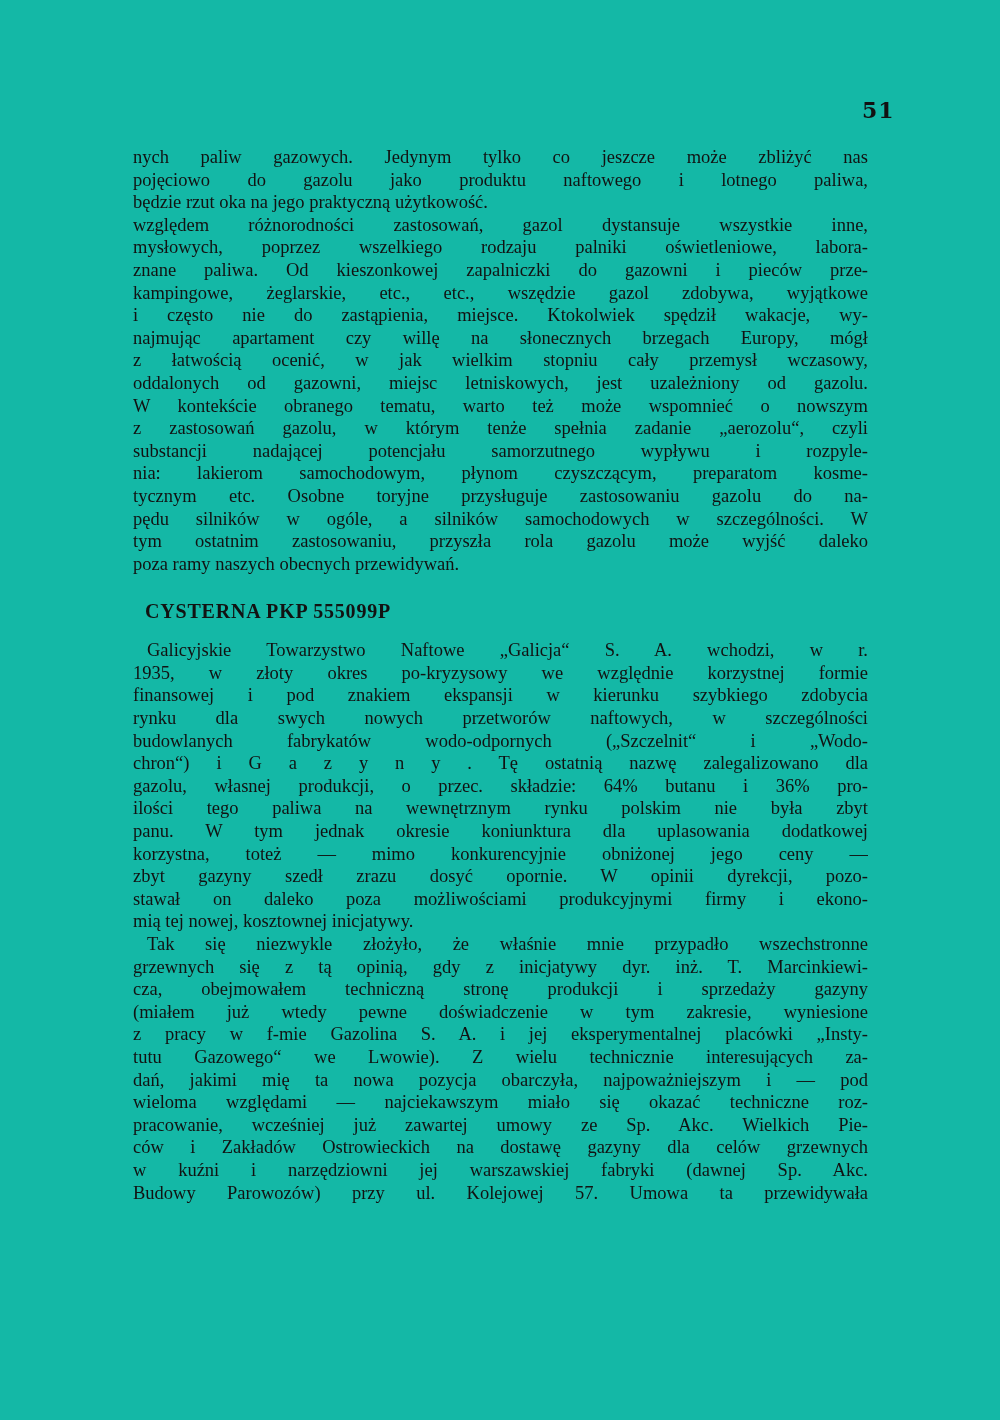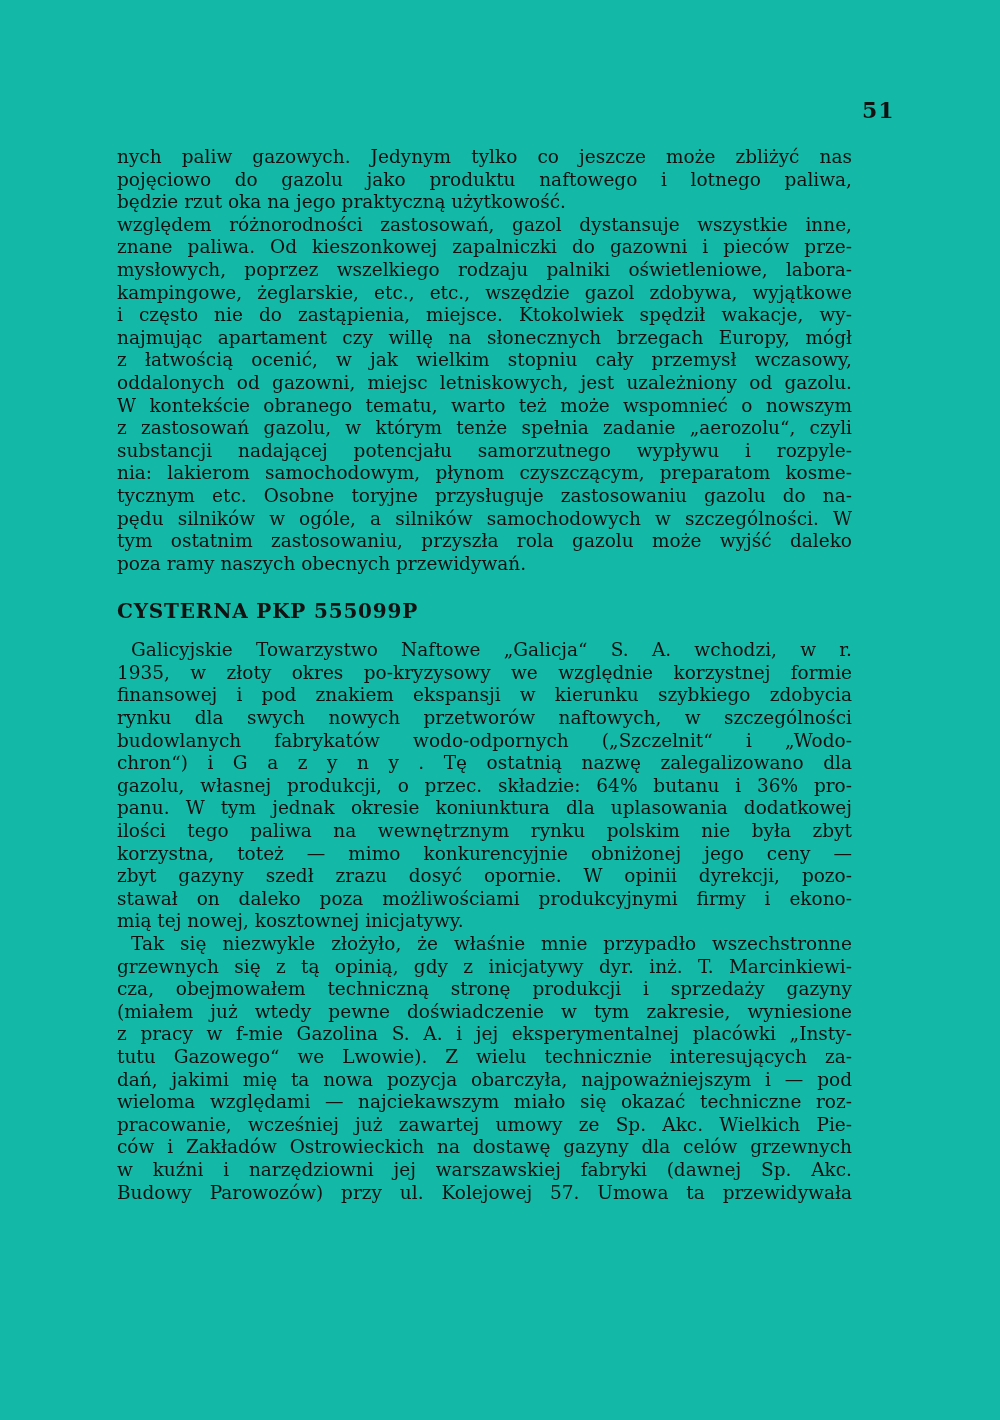--- a/index.html
+++ b/index.html
@@ -19,23 +19,24 @@
   .page-number {
     position: absolute;
     top: 97px;
     left: 862px;
     font-size: 22px;
     font-weight: 700;
     letter-spacing: 1px;
   }
   .text-block {
     position: absolute;
-    left: 117px;
+    left: 133px;
     top: 146px;
     width: 735px;
+    font-family: Liberation Serif, serif;
   }
   .paragraph {
     margin: 0;
     padding: 0;
   }
   .line {
     font-size: 18.5px;
     line-height: 22.6px;
     height: 22.6px;
     text-align: justify;
@@ -43,21 +44,21 @@
     white-space: normal;
     overflow: hidden;
   }
   .line.last {
     text-align-last: left;
   }
   .line.indent {
     text-indent: 14px;
   }
   .heading {
-    margin: 25px 0 16px 0;
+    margin: 25px 0 16px 12px;
     font-size: 20px;
     line-height: 23px;
     font-weight: 700;
     letter-spacing: 0.8px;
   }
 </style>
 </head>
 <body>
 
 <div class="page">
@@ -65,22 +66,22 @@
 
   <div class="text-block">
     <div>
         <div class="paragraph">
           <div class="line">nych paliw gazowych. Jedynym tylko co jeszcze może zbliżyć nas</div>
           <div class="line">pojęciowo do gazolu jako produktu naftowego i lotnego paliwa,</div>
           <div class="line last">będzie rzut oka na jego praktyczną użytkowość.</div>
         </div>
         <div class="paragraph">
           <div class="line">względem różnorodności zastosowań, gazol dystansuje wszystkie inne,</div>
+          <div class="line">mysłowych, poprzez wszelkiego rodzaju palniki oświetleniowe, labora-</div>
           <div class="line">znane paliwa. Od kieszonkowej zapalniczki do gazowni i pieców prze-</div>
-          <div class="line">mysłowych, poprzez wszelkiego rodzaju palniki oświetleniowe, labora-</div>
           <div class="line">kampingowe, żeglarskie, etc., etc., wszędzie gazol zdobywa, wyjątkowe</div>
           <div class="line">i często nie do zastąpienia, miejsce. Ktokolwiek spędził wakacje, wy-</div>
           <div class="line">najmując apartament czy willę na słonecznych brzegach Europy, mógł</div>
           <div class="line">z łatwością ocenić, w jak wielkim stopniu cały przemysł wczasowy,</div>
           <div class="line">oddalonych od gazowni, miejsc letniskowych, jest uzależniony od gazolu.</div>
           <div class="line">W kontekście obranego tematu, warto też może wspomnieć o nowszym</div>
           <div class="line">z zastosowań gazolu, w którym tenże spełnia zadanie „aerozolu“, czyli</div>
           <div class="line">substancji nadającej potencjału samorzutnego wypływu i rozpyle-</div>
           <div class="line">nia: lakierom samochodowym, płynom czyszczącym, preparatom kosme-</div>
           <div class="line">tycznym etc. Osobne toryjne przysługuje zastosowaniu gazolu do na-</div>
@@ -94,22 +95,22 @@
 
     <div>
         <div class="paragraph">
           <div class="line indent">Galicyjskie Towarzystwo Naftowe „Galicja“ S. A. wchodzi, w r.</div>
           <div class="line">1935, w złoty okres po-kryzysowy we względnie korzystnej formie</div>
           <div class="line">finansowej i pod znakiem ekspansji w kierunku szybkiego zdobycia</div>
           <div class="line">rynku dla swych nowych przetworów naftowych, w szczególności</div>
           <div class="line">budowlanych fabrykatów wodo-odpornych („Szczelnit“ i „Wodo-</div>
           <div class="line">chron“) i G&nbsp;a&nbsp;z&nbsp;y&nbsp;n&nbsp;y&nbsp;. Tę ostatnią nazwę zalegalizowano dla</div>
           <div class="line">gazolu, własnej produkcji, o przec. składzie: 64% butanu i 36% pro-</div>
+          <div class="line">ilości tego paliwa na wewnętrznym rynku polskim nie była zbyt</div>
           <div class="line">panu. W tym jednak okresie koniunktura dla uplasowania dodatkowej</div>
-          <div class="line">ilości tego paliwa na wewnętrznym rynku polskim nie była zbyt</div>
           <div class="line">korzystna, toteż — mimo konkurencyjnie obniżonej jego ceny —</div>
           <div class="line">zbyt gazyny szedł zrazu dosyć opornie. W opinii dyrekcji, pozo-</div>
           <div class="line">stawał on daleko poza możliwościami produkcyjnymi firmy i ekono-</div>
           <div class="line last">mią tej nowej, kosztownej inicjatywy.</div>
         </div>
         <div class="paragraph">
           <div class="line indent">Tak się niezwykle złożyło, że właśnie mnie przypadło wszechstronne</div>
           <div class="line">grzewnych się z tą opinią, gdy z inicjatywy dyr. inż. T. Marcinkiewi-</div>
           <div class="line">cza, obejmowałem techniczną stronę produkcji i sprzedaży gazyny</div>
           <div class="line">(miałem już wtedy pewne doświadczenie w tym zakresie, wyniesione</div>

